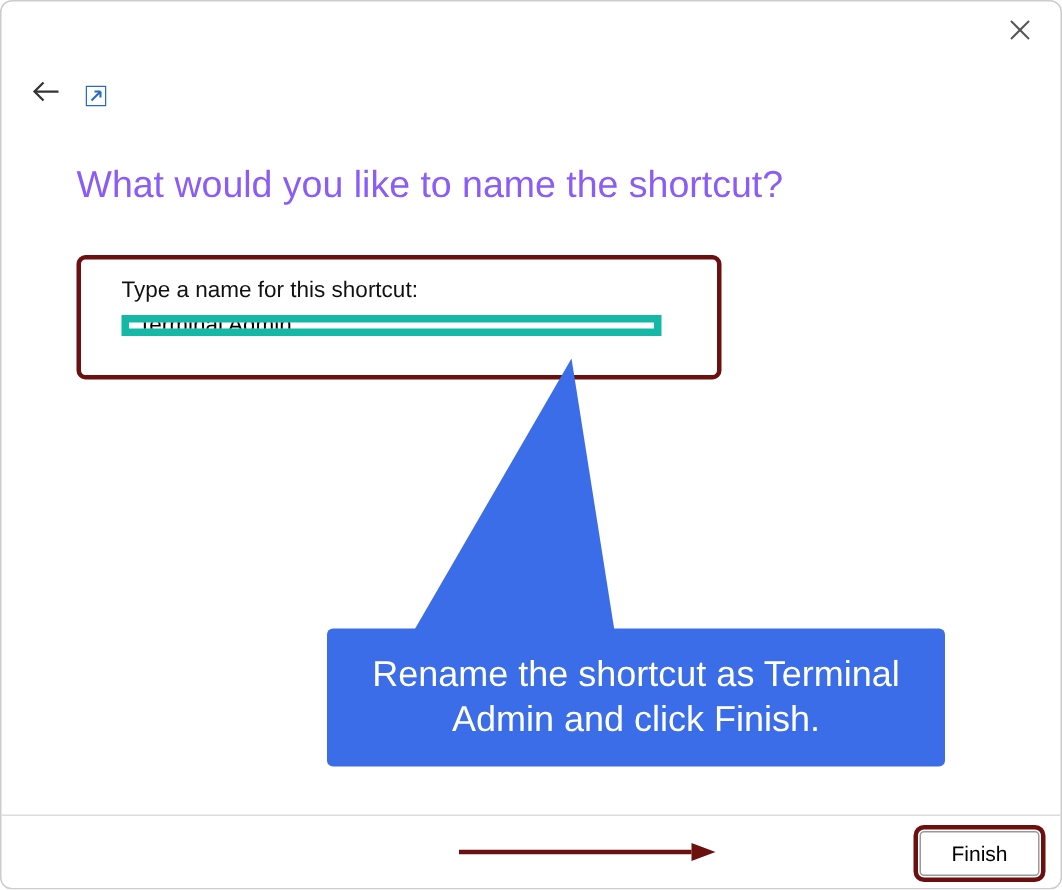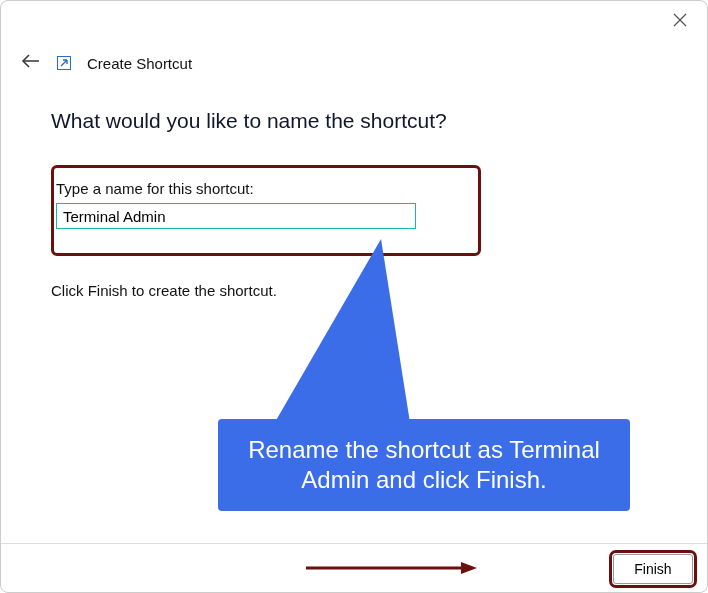--- a/index.html
+++ b/index.html
@@ -47,40 +47,40 @@
     font-size: 15px;
     color: #111;
   }
   .content {
     position: absolute;
     top: 108px;
     left: 50px;
     right: 40px;
   }
   .heading {
-    color: #0f172a;
-    font-size: 21px;
+    color: #8b5cf6;
+    font-size: 25px;
     font-weight: 400;
     margin: 0 0 32px 0;
   }
   .highlight-box {
     border: 3px solid #6b0f0f;
     border-radius: 6px;
-    padding: 12px 10px 24px 2px;
+    padding: 12px 10px 24px 27px;
     width: 430px;
   }
   .field-label {
     font-size: 15px;
     color: #111;
     margin-bottom: 6px;
   }
   .text-input {
     width: 360px;
-    height: 26px;
-    border: 1px solid #14b8a6;
+    height: 14px;
+    border: 5px solid #14b8a6;
     padding: 2px 6px;
     font-size: 15px;
     font-family: inherit;
     outline: none;
   }
   .instruction {
     margin-top: 26px;
     font-size: 15px;
     color: #111;
   }
@@ -162,32 +162,30 @@
         <line x1="2" y1="8" x2="18" y2="8" stroke="#333" stroke-width="1.5"></line>
         <polyline points="8,2 2,8 8,14" fill="none" stroke="#333" stroke-width="1.5"></polyline>
       </svg>
     </div>
     <div class="shortcut-icon">
       <svg width="14" height="14" viewBox="0 0 14 14">
         <rect x="0.5" y="0.5" width="13" height="13" fill="#fff" stroke="#2a6ac2" stroke-width="1"></rect>
         <path d="M4 10 L10 4 M10 4 L10 8 M10 4 L6 4" fill="none" stroke="#2a6ac2" stroke-width="1.4"></path>
       </svg>
     </div>
-    <span class="title">Create Shortcut</span>
   </div>
 
   <div class="content">
     <h1 class="heading">What would you like to name the shortcut?</h1>
 
     <div class="highlight-box">
       <div class="field-label">Type a name for this shortcut:</div>
       <input type="text" class="text-input" value="Terminal Admin" style="">
     </div>
 
-    <div class="instruction">Click Finish to create the shortcut.</div>
   </div>
 
   <svg class="callout-arrow" width="150" height="200" viewBox="0 0 150 200">
     <polygon points="110,0 0,190 140,190" fill="#3b6de8"></polygon>
   </svg>
 
   <div class="callout">
     <span>Rename the shortcut as Terminal Admin and click Finish.</span>
   </div>
 

